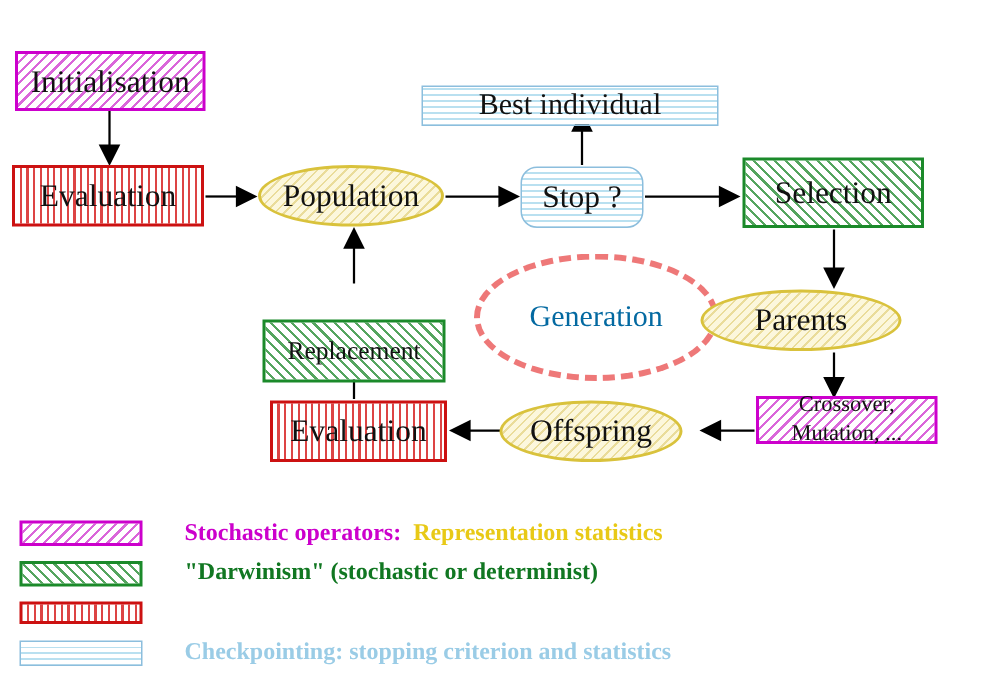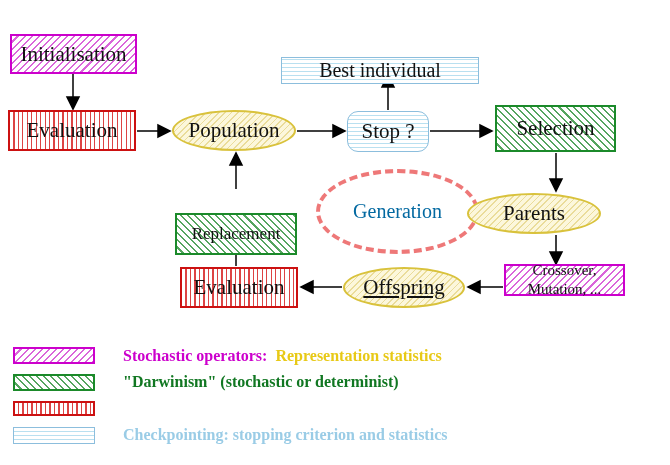--- a/index.html
+++ b/index.html
@@ -29,21 +29,21 @@
   .n-eval1{left:8px;top:110px;width:128px;height:41px;}
   .n-pop{left:172px;top:110px;width:124px;height:41px;}
   .n-best{left:281px;top:45px;width:198px;height:27px;font-size:20px;margin-top:12px;}
   .n-stop{left:347px;top:111px;width:82px;height:41px;}
   .n-sel{left:495px;top:105px;width:121px;height:47px;}
   .n-repl{left:175px;top:190px;width:122px;height:42px;font-size:17px;margin-top:23px;}
   .n-gen{left:316px;top:169px;width:163px;height:85px;border:4px dashed #ee7878;border-radius:50%;
          color:#0369a1;font-size:20px;background:transparent;}
   .n-parents{left:467px;top:193px;width:134px;height:41px;justify-content:center;}
   .n-eval2{left:180px;top:267px;width:118px;height:41px;}
-  .n-off{left:343px;top:267px;width:122px;height:41px;text-decoration:underline;}
+  .n-off{left:333px;top:267px;width:122px;height:41px;}
   .n-cross{left:504px;top:264px;width:121px;height:32px;font-size:15px;line-height:1.25;flex-direction:column;}
   
   .legend{position:absolute;left:13px;top:347px;}
   .legend-row{display:flex;align-items:center;height:17px;margin-bottom:9.5px;}
   .swatch{box-sizing:border-box;width:82px;height:17px;flex:0 0 82px;}
   .sw-red{height:15px;}
   .ltext{margin-left:28px;font-size:16px;font-weight:bold;white-space:nowrap;}
   .c-magenta{color:#cc00cc;}
   .c-gold{color:#e8c916;margin-left:8px;}
   .c-green{color:#117722;}

